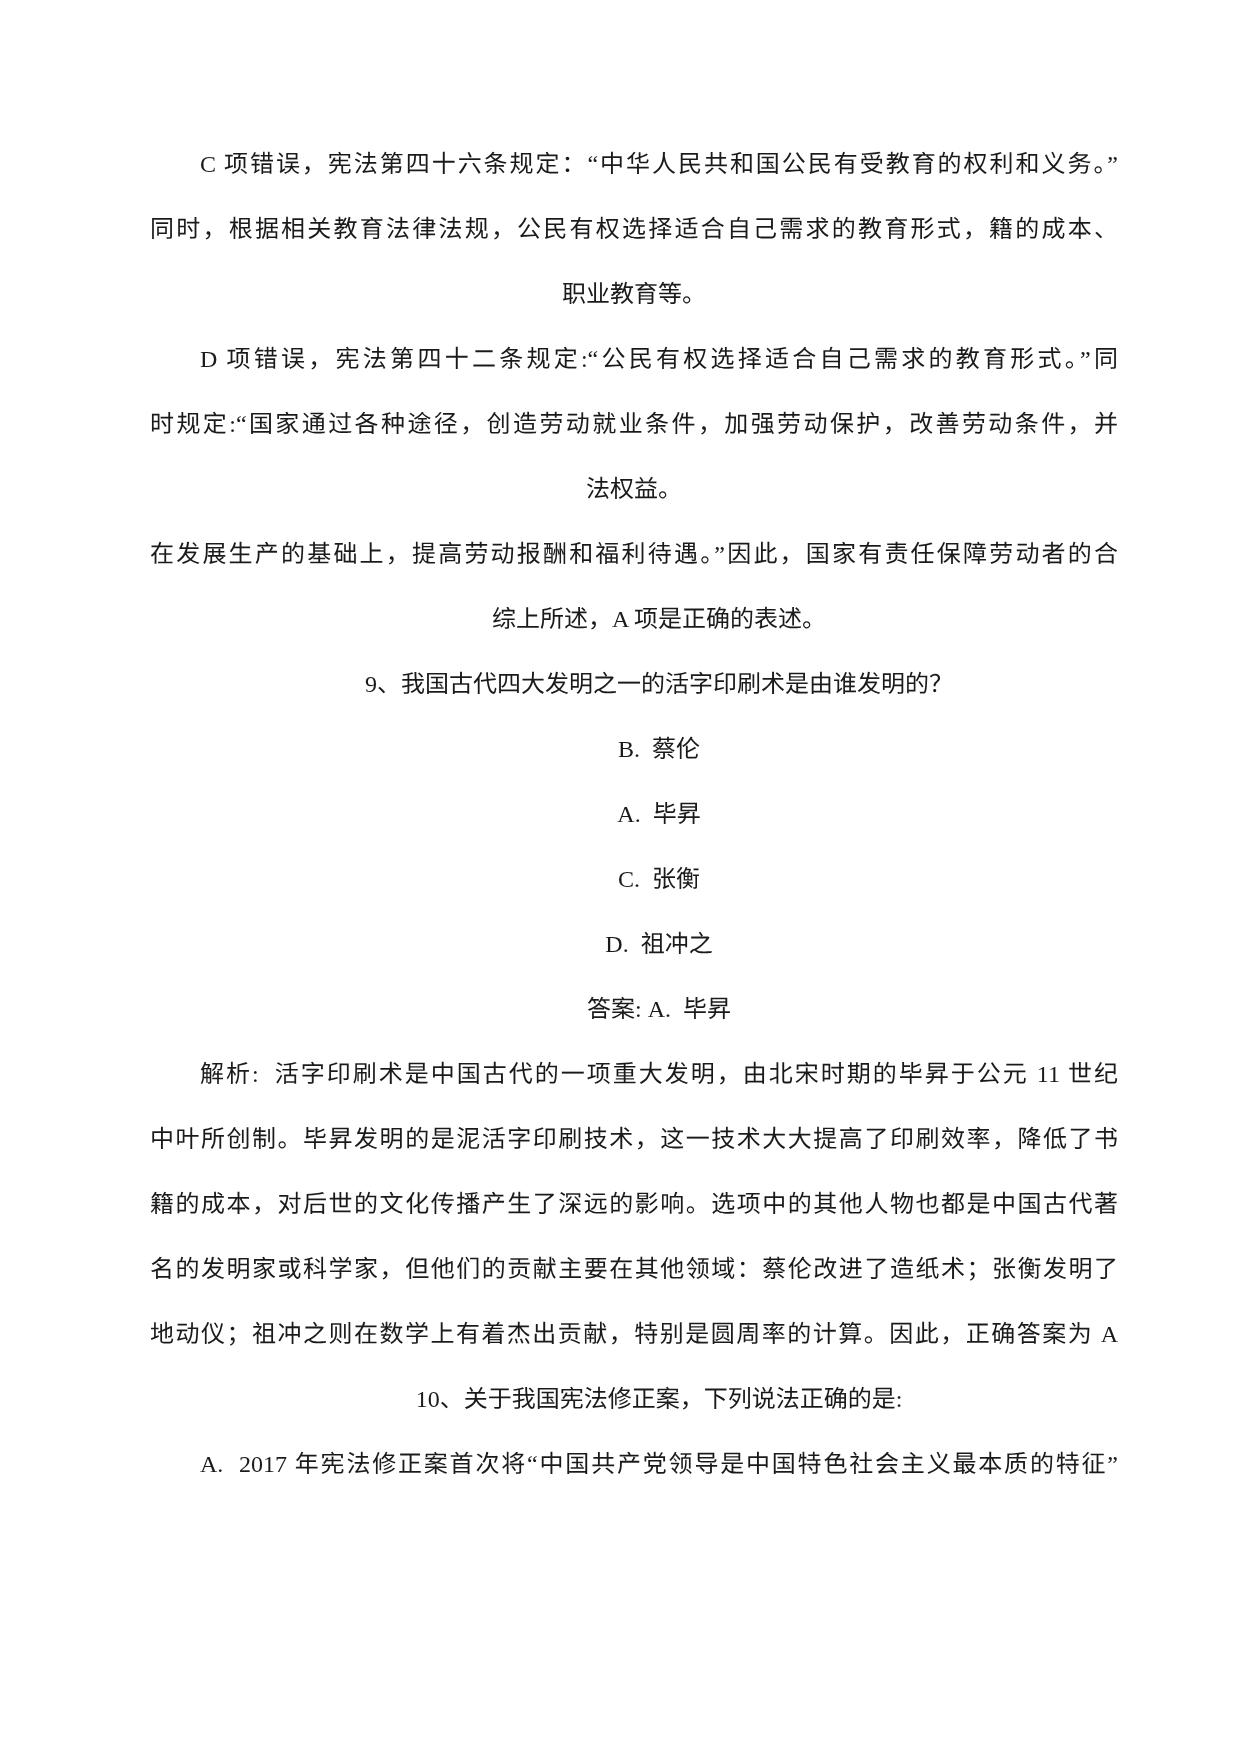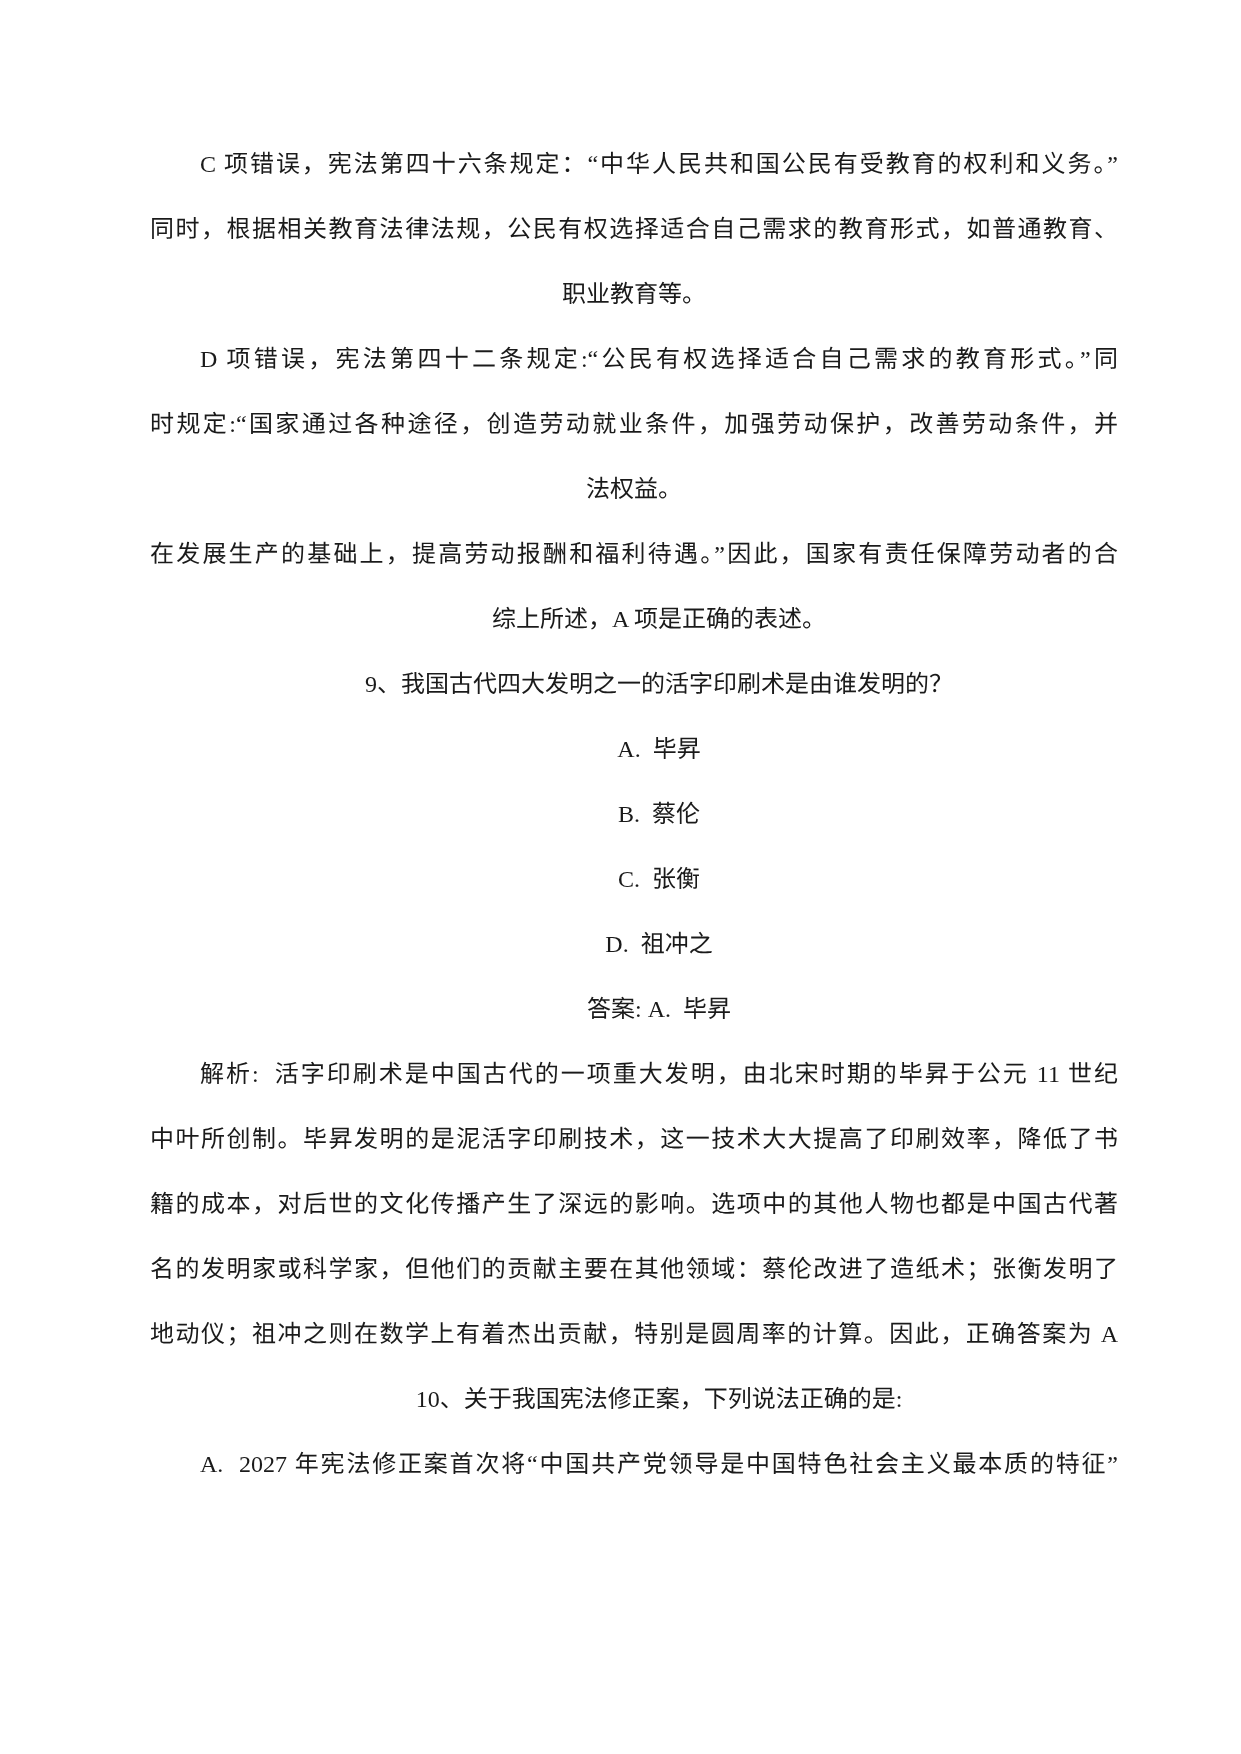--- a/index.html
+++ b/index.html
@@ -47,34 +47,34 @@
   .line.indent {
     padding-left: 50px;
   }
 </style>
 </head>
 <body style="background: rgb(255, 255, 255);">
 
 <div class="page">
   <div class="doc" style="color: rgb(26, 26, 26);">
       <div class="line indent fill">C 项错误，宪法第四十六条规定：“中华人民共和国公民有受教育的权利和义务。”</div>
-      <div class="line fill">同时，根据相关教育法律法规，公民有权选择适合自己需求的教育形式，如普通教育、</div>
+      <div class="line fill">同时，根据相关教育法律法规，公民有权选择适合自己需求的教育形式，籍的成本、</div>
       <div class="line">职业教育等。</div>
       <div class="line indent fill">D 项错误，宪法第四十二条规定:“公民有权选择适合自己需求的教育形式。”同</div>
       <div class="line fill">时规定:“国家通过各种途径，创造劳动就业条件，加强劳动保护，改善劳动条件，并</div>
       <div class="line">法权益。</div>
       <div class="line fill">在发展生产的基础上，提高劳动报酬和福利待遇。”因此，国家有责任保障劳动者的合</div>
       <div class="line indent">综上所述，A 项是正确的表述。</div>
       <div class="line indent">9、我国古代四大发明之一的活字印刷术是由谁发明的？</div>
+      <div class="line indent">B.  蔡伦</div>
       <div class="line indent">A.  毕昇</div>
-      <div class="line indent">B.  蔡伦</div>
       <div class="line indent">C.  张衡</div>
       <div class="line indent">D.  祖冲之</div>
       <div class="line indent">答案: A.  毕昇</div>
       <div class="line indent fill">解析:  活字印刷术是中国古代的一项重大发明，由北宋时期的毕昇于公元 11 世纪</div>
       <div class="line fill">中叶所创制。毕昇发明的是泥活字印刷技术，这一技术大大提高了印刷效率，降低了书</div>
       <div class="line fill">籍的成本，对后世的文化传播产生了深远的影响。选项中的其他人物也都是中国古代著</div>
       <div class="line fill">名的发明家或科学家，但他们的贡献主要在其他领域：蔡伦改进了造纸术；张衡发明了</div>
       <div class="line fill">地动仪；祖冲之则在数学上有着杰出贡献，特别是圆周率的计算。因此，正确答案为 A</div>
       <div class="line indent">10、关于我国宪法修正案，下列说法正确的是:</div>
-      <div class="line indent fill">A.  2027 年宪法修正案首次将“中国共产党领导是中国特色社会主义最本质的特征”</div>
+      <div class="line indent fill">A.  2017 年宪法修正案首次将“中国共产党领导是中国特色社会主义最本质的特征”</div>
     </div>
 </div>
 
 </body></html>

